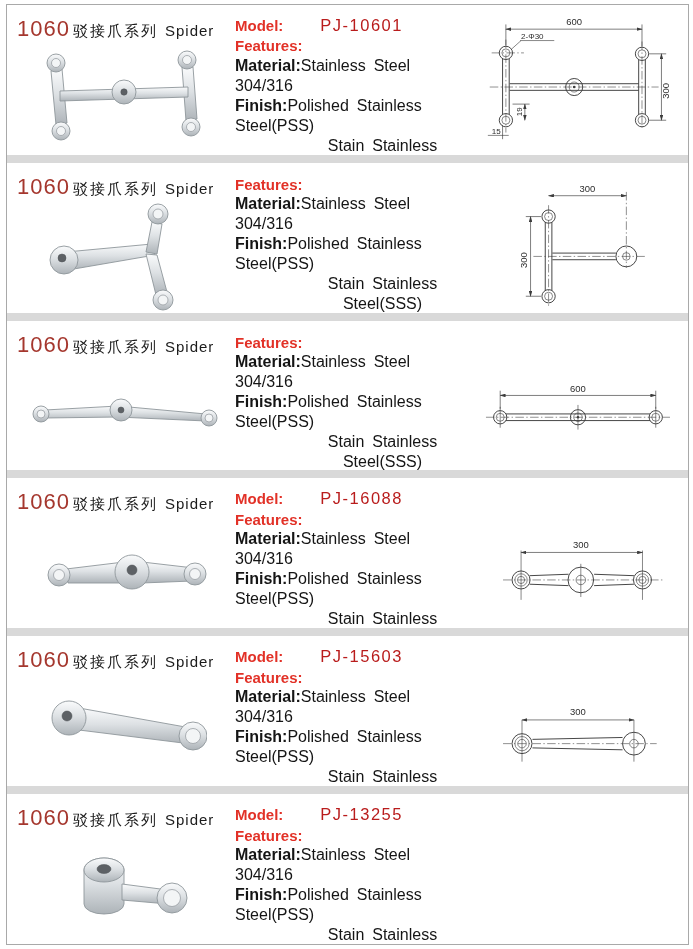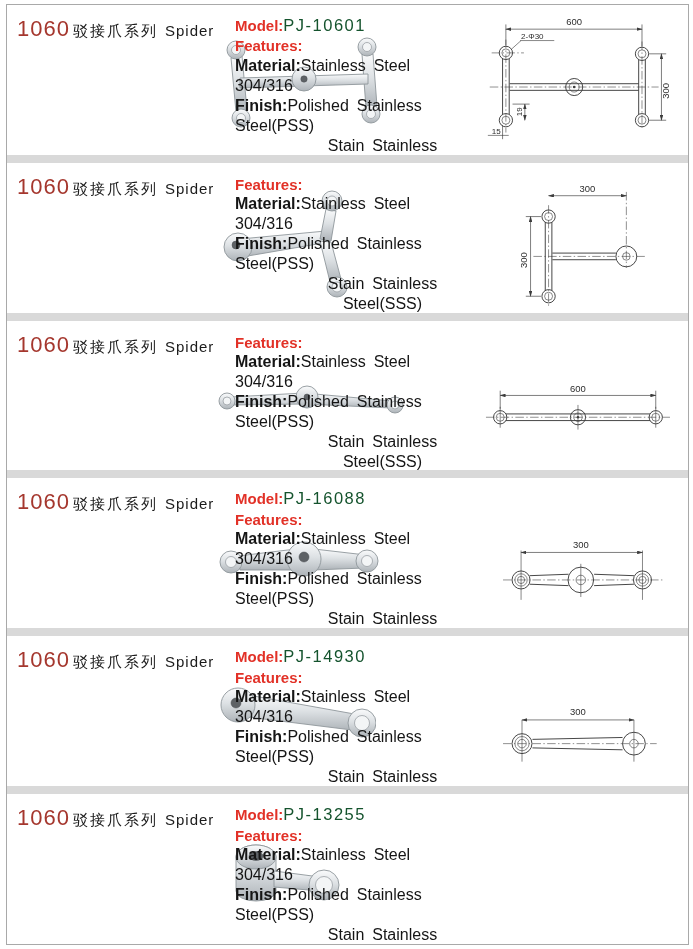--- a/index.html
+++ b/index.html
@@ -2,35 +2,35 @@
 <html><head>
 <meta charset="utf-8">
 <style>
   * { margin:0; padding:0; box-sizing:border-box; }
   html,body { background:#ffffff; }
   body { font-family:"Liberation Sans", sans-serif; }
   .page { width:693px; height:949px; background:#fff; padding:4px 4px 4px 6px; }
   .frame { width:100%; height:100%; border:1px solid #a9a9a9; display:flex; flex-direction:column; overflow:hidden; }
   .row { flex:1; display:flex; min-height:0; background:#fff; }
   .divider { height:8px; flex:none; background:#d9d9d9; }
-  .col-left { width:228px; flex:none; padding:11px 0 0 10px; display:flex; flex-direction:row; }
+  .col-left { width:228px; flex:none; padding:11px 0 0 10px; display:flex; flex-direction:column; }
   .col-mid { width:232px; flex:none; padding-top:11px; }
   .col-right { flex:1; min-width:0; }
   .col-right svg { width:100%; height:100%; display:block; }
 
   .title { white-space:nowrap; }
   .t-num { font-size:22px; color:#a5372e; letter-spacing:1px; }
   .t-cn  { font-size:15px; color:#1b1b1b; letter-spacing:2px; margin-left:3px; }
   .t-en  { font-size:15px; color:#1b1b1b; letter-spacing:1px; margin-left:7px; }
 
   .photo { flex:1; display:flex; align-items:center; justify-content:center; }
 
   .model-line { line-height:1.15; }
   .lbl-red { color:#e23127; font-weight:bold; font-size:15px;margin-top:8px; }
-  .model-val { color:#14532d; font-size:16.5px; letter-spacing:1.5px; }
+  .model-val { color:#b91c1c; font-size:16.5px; letter-spacing:1.5px;margin-left:37px; }
   .features-line { line-height:1.2; margin-top:1px; }
   .spec-line { font-size:16px; color:#151515; word-spacing:3.5px; line-height:1.25; }
   .spec-line .lbl-b { font-weight:bold; word-spacing:0; }
   .indent { padding-left:63px;text-align:center; }
 
   
   .dl   { stroke:#3c3c3c; stroke-width:1;   fill:none; }
   .thin { stroke:#3c3c3c; stroke-width:.65; fill:none; }
   .cl   { stroke:#3c3c3c; stroke-width:.6;  fill:none; stroke-dasharray:9 2.5 1.5 2.5; }
   .dim  { stroke:#3c3c3c; stroke-width:.7;  fill:none; }
@@ -297,21 +297,21 @@
         <svg width="162" height="72" viewBox="0 0 162 72">
           <polygon class="metal" points="34,14 146,34 146,50 34,36"></polygon>
           <circle class="metal" cx="24" cy="24" r="17"></circle>
               <circle class="hole-dark" cx="22" cy="22" r="5"></circle>
           <circle class="metal" cx="148" cy="42" r="14"></circle>
               <circle class="hole-light" cx="148" cy="42" r="7.5"></circle>
         </svg>
       </div>
     </div>
     <div class="col-mid">
-      <div class="model-line"><span class="lbl-red">Model:</span><span class="model-val">PJ-14930</span></div>
+      <div class="model-line"><span class="lbl-red">Model:</span><span class="model-val">PJ-15603</span></div>
       <div class="features-line"><span class="lbl-red">Features:</span></div>
       <div class="spec-line"><span class="lbl-b">Material:</span><span>Stainless Steel 304/316</span></div>
       <div class="spec-line"><span class="lbl-b">Finish:</span><span>Polished Stainless Steel(PSS)</span></div>
       <div class="spec-line indent"><span>Stain Stainless Steel(SSS)</span></div>
     </div>
     <div class="col-right">
       <svg viewBox="0 0 233 149" preserveAspectRatio="xMidYMid meet">
         <line class="cl" x1="38" y1="109" x2="200" y2="109"></line>
         <line class="thin" x1="58" y1="84" x2="58" y2="128"></line>
         <line class="thin" x1="176" y1="84" x2="176" y2="128"></line>

